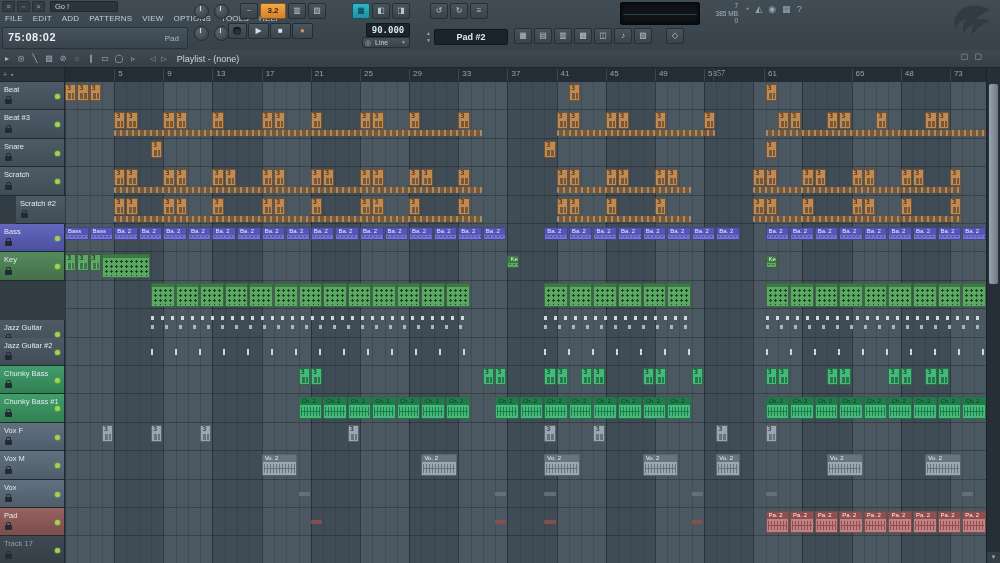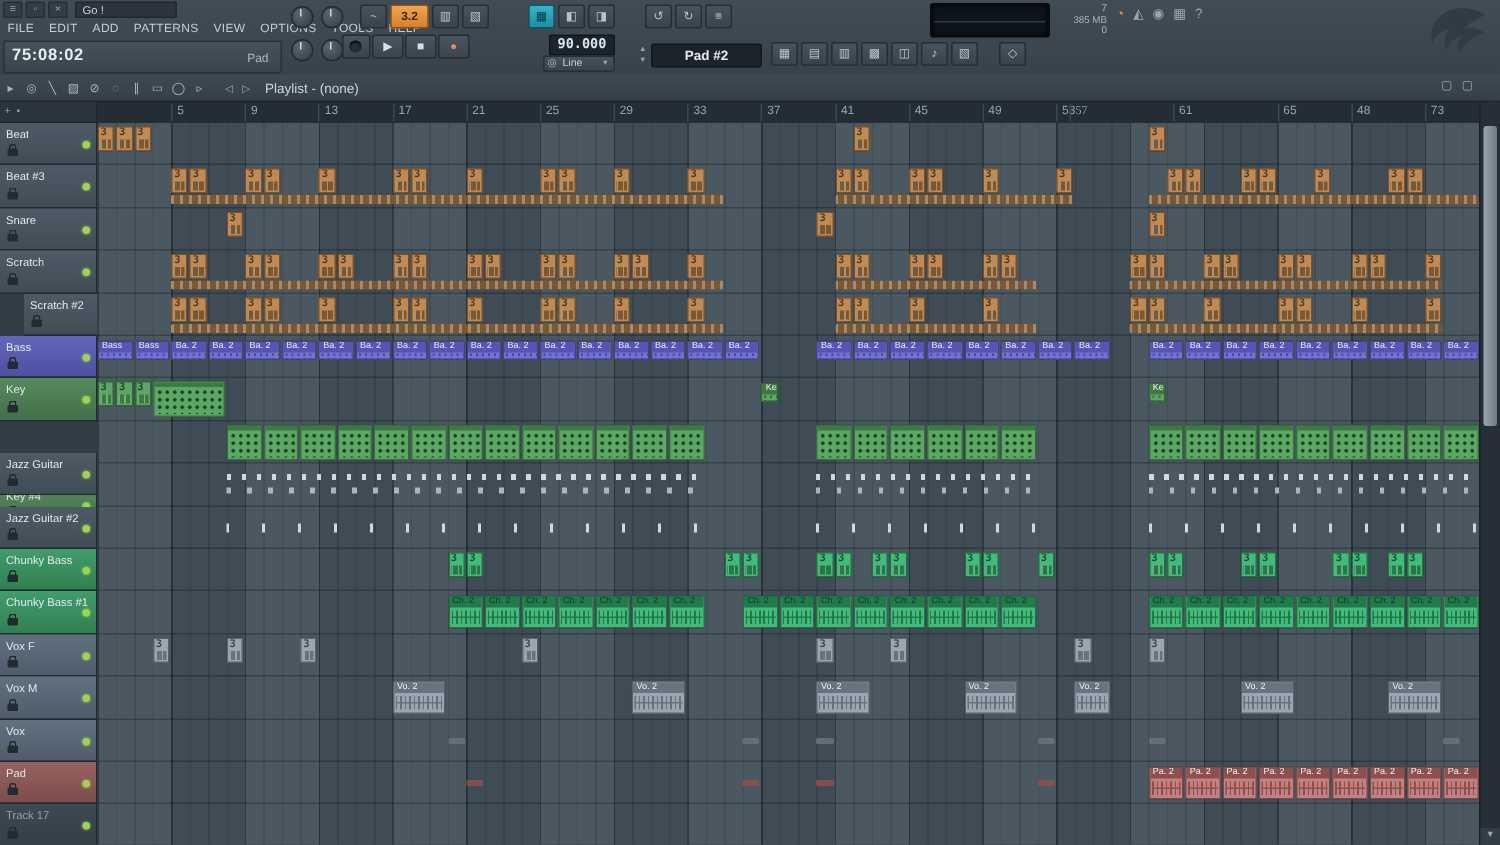--- a/index.html
+++ b/index.html
@@ -298,21 +298,21 @@
       <span class="rnum" style="left: 245.8px;">21</span>
       <span class="rnum" style="left: 294.96px;">25</span>
       <span class="rnum" style="left: 344.12px;">29</span>
       <span class="rnum" style="left: 393.28px;">33</span>
       <span class="rnum" style="left: 442.44px;">37</span>
       <span class="rnum" style="left: 491.6px;">41</span>
       <span class="rnum" style="left: 540.76px;">45</span>
       <span class="rnum" style="left: 589.92px;">49</span>
       <span class="rnum" style="left: 639.08px;">53</span>
       <span class="rnum" style="left: 648px; font-family: Liberation Serif, serif;">57</span>
-      <span class="rnum" style="left: 717px;">61</span>
+      <span class="rnum" style="left: 699px;">61</span>
       <span class="rnum" style="left: 786.56px;">65</span>
       <span class="rnum" style="left: 835.72px;">48</span>
       <span class="rnum" style="left: 884.88px;">73</span>
     </div>
   <div id="track-headers">
       <div class="thead tcol-default" style="top: 0px;">
         <span class="tname">Beat</span>
         <span class="tlock"></span>
         <span class="tled"></span>
       </div>
@@ -344,21 +344,21 @@
       <div class="thead tcol-key" style="top: 170.4px;">
         <span class="tname">Key</span>
         <span class="tlock"></span>
         <span class="tled"></span>
       </div>
       <div class="thead tcol-key" style="top: 197px; margin-top: 44px;">
         <span class="tname">Key #4</span>
         <span class="tlock"></span>
         <span class="tled"></span>
       </div>
-      <div class="thead tcol-default" style="top: 220px;">
+      <div class="thead tcol-default" style="top: 238px;">
         <span class="tname">Jazz Guitar</span>
         <span class="tlock"></span>
         <span class="tled"></span>
       </div>
       <div class="thead tcol-default" style="top: 255.6px;">
         <span class="tname">Jazz Guitar #2</span>
         <span class="tlock"></span>
         <span class="tled"></span>
       </div>
       <div class="thead tcol-chunky" style="top: 284px;">

